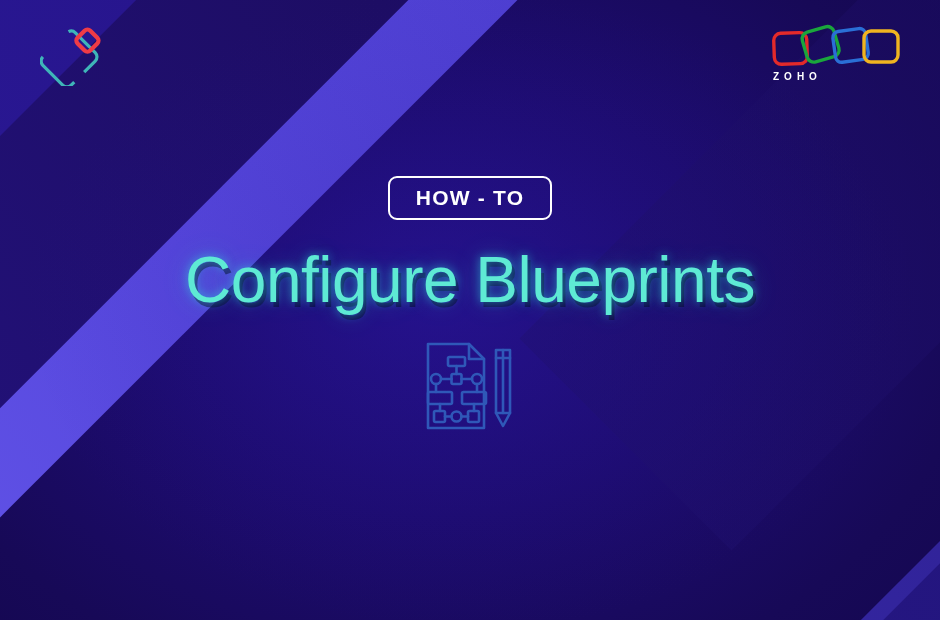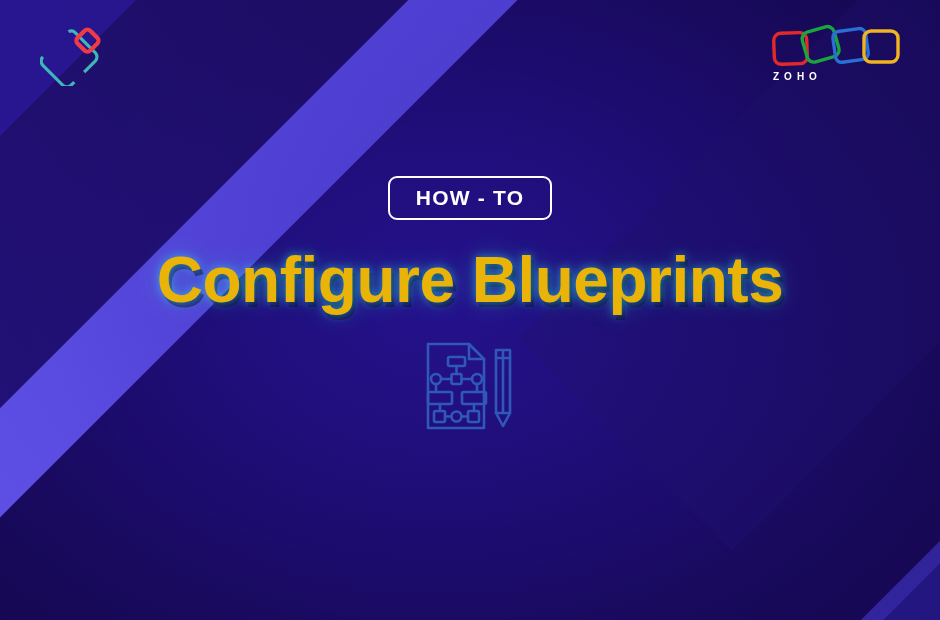--- a/index.html
+++ b/index.html
@@ -136,23 +136,23 @@
     padding:9px 26px 10px 26px;
     color:#ffffff;
     font-size:21px;
     font-weight:700;
     letter-spacing:1.2px;
     line-height:1;
   }
 
   #page-title {
     margin-top:28px;
-    color:#eab308;
+    color:#5eead4;
     font-size:64px;
-    font-weight:700;
+    font-weight:400;
     letter-spacing:-0.5px;
     line-height:1;
     text-shadow:
        0 0 10px rgba(46,233,228,.55),
        0 0 26px rgba(46,233,228,.30),
        3px 5px 0 rgba(8,2,40,.55);
     white-space:nowrap;
   }
 
   #blueprint-icon {

